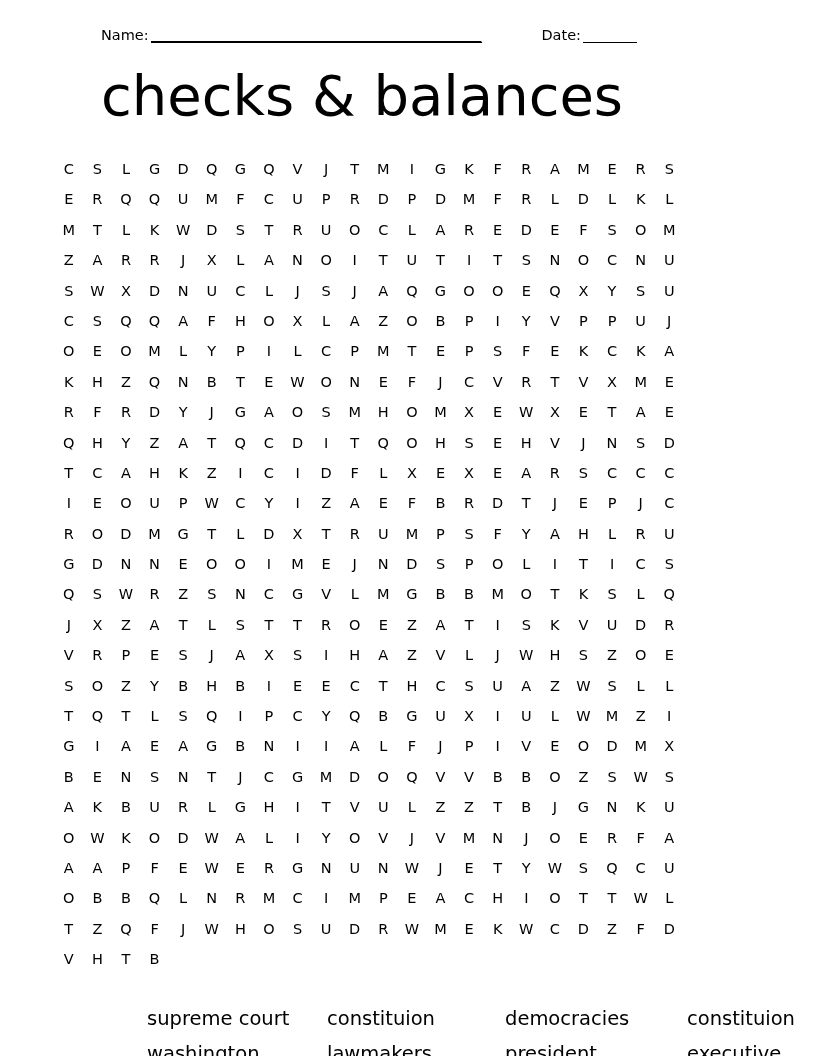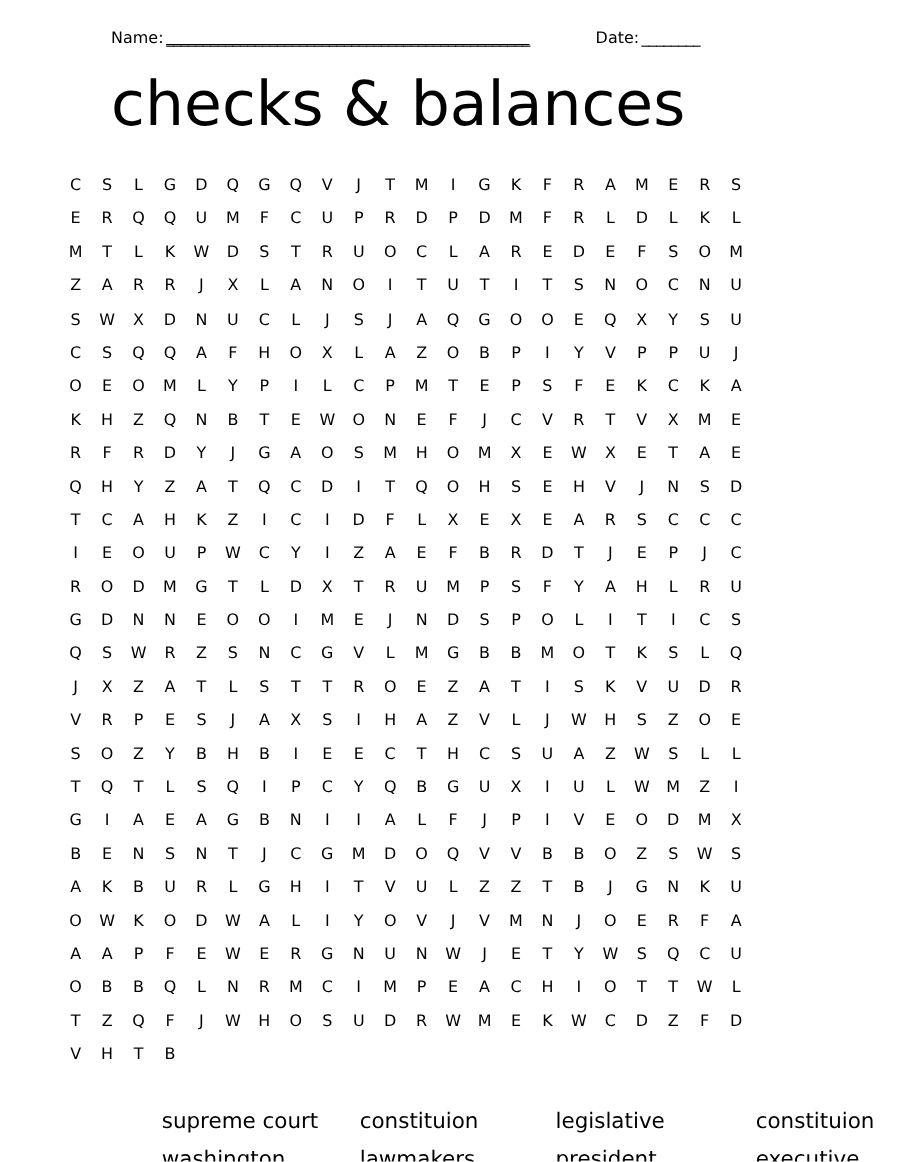--- a/index.html
+++ b/index.html
@@ -697,21 +697,21 @@
       <div class="cell">D</div>
       <div class="cell">V</div>
       <div class="cell">H</div>
       <div class="cell">T</div>
       <div class="cell">B</div>
     </div>
 
   <div class="wordlist" id="word-list">
       <div class="word">supreme court</div>
       <div class="word">constituion</div>
-      <div class="word">legislative</div>
+      <div class="word">democracies</div>
       <div class="word">constituion</div>
       <div class="word">washington</div>
       <div class="word">lawmakers</div>
       <div class="word">president</div>
       <div class="word">executive</div>
       <div class="word">politics</div>
     </div>
 
 </div>
 

